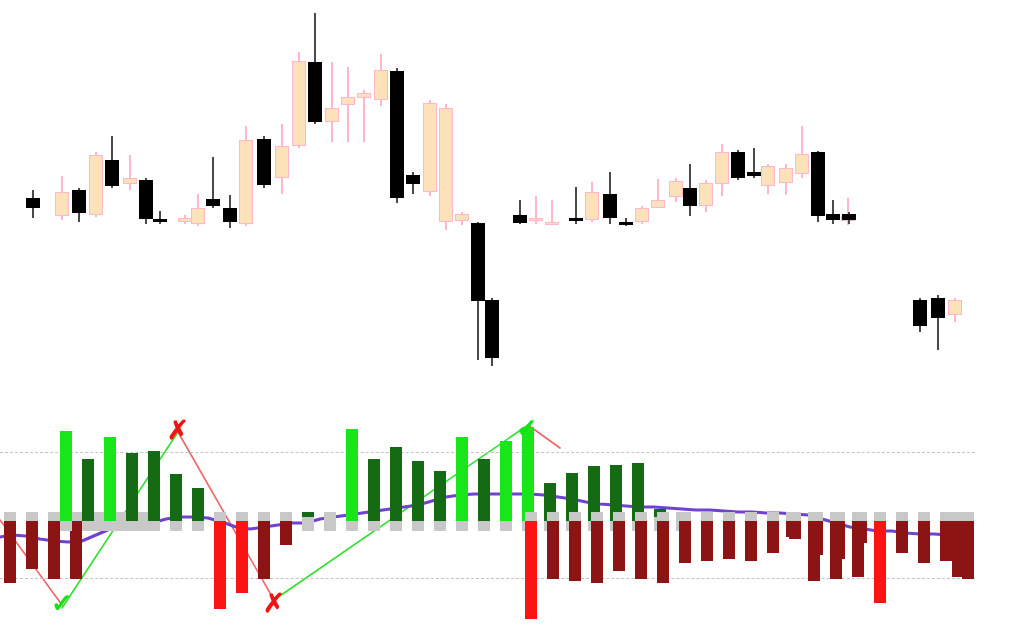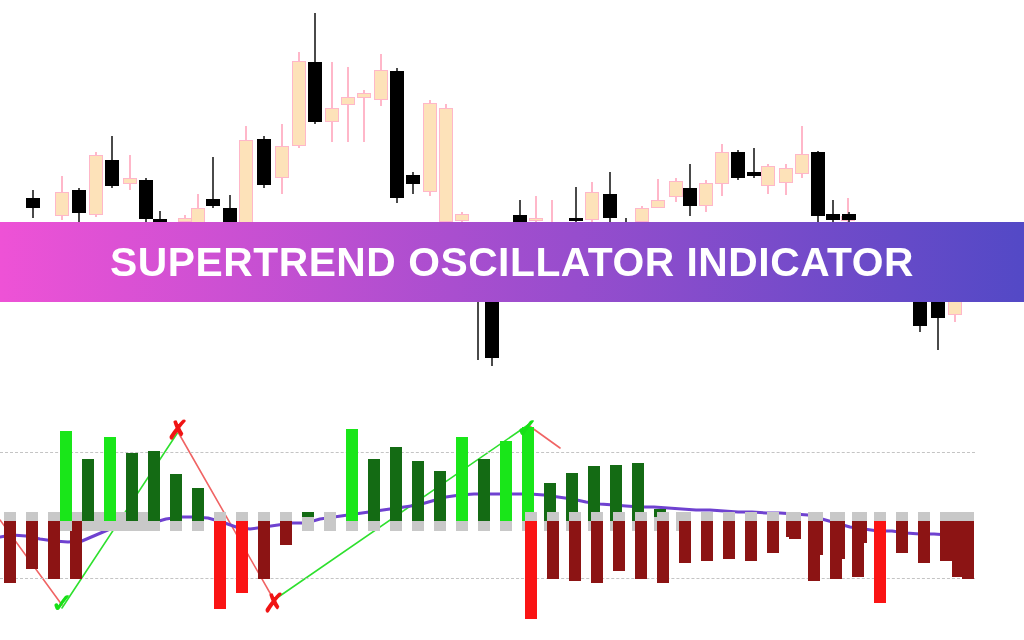--- a/index.html
+++ b/index.html
@@ -252,23 +252,20 @@
       <div class="candle down" style="left: 931px; top: 295px; width: 14px; height: 55px;">
         <div class="wick" style="top: 0px; height: 55px;"></div>
         <div class="body" style="top: 3px; height: 20px;"></div>
       </div>
       <div class="candle up" style="left: 948px; top: 298px; width: 14px; height: 24px;">
         <div class="wick" style="top: 0px; height: 24px;"></div>
         <div class="body" style="top: 2px; height: 15px;"></div>
       </div>
     </div>
 
-  <div id="title-banner" style="background: linear-gradient(90deg, rgb(238, 82, 214) 0%, rgb(83, 73, 198) 100%);">
-    <div id="title-text" style="color: rgb(255, 255, 255);">SUPERTREND OSCILLATOR INDICATOR</div>
-  </div>
 
   <div id="osc-panel">
     <svg id="osc-svg">
         <polyline points="0,105 62,190" fill="none" stroke="#f06464" stroke-width="1.6" stroke-linejoin="round" stroke-linecap="round"></polyline>
         <polyline points="62,193 178,17" fill="none" stroke="#2ee02e" stroke-width="1.6" stroke-linejoin="round" stroke-linecap="round"></polyline>
         <polyline points="178,17 274,185" fill="none" stroke="#f06464" stroke-width="1.6" stroke-linejoin="round" stroke-linecap="round"></polyline>
         <polyline points="274,185 528,10" fill="none" stroke="#2ee02e" stroke-width="1.6" stroke-linejoin="round" stroke-linecap="round"></polyline>
         <polyline points="528,10 560,33" fill="none" stroke="#f06464" stroke-width="1.6" stroke-linejoin="round" stroke-linecap="round"></polyline>
         <polyline points="0,122 12,120 26,121 40,124 54,126 68,127 82,126 96,120 110,114 124,112 138,110 152,108 166,104 180,102 194,102 208,103 222,107 236,112 250,114 264,112 278,110 292,108 306,108 320,104 334,102 348,100 362,98 376,96 390,94 404,92 418,90 432,86 446,82 460,80 474,79 488,79 502,79 516,79 530,79 544,80 558,82 572,84 586,87 600,89 614,90 626,91 640,92 654,92 668,93 682,94 696,95 710,95 724,96 738,97 752,97 766,98 780,98 794,99 808,100 822,104 836,108 850,112 864,114 878,116 892,116 906,118 920,119 934,119 948,120 960,120 972,120" fill="none" stroke="#6f42d0" stroke-width="3" stroke-linejoin="round" stroke-linecap="round"></polyline>
       </svg>

